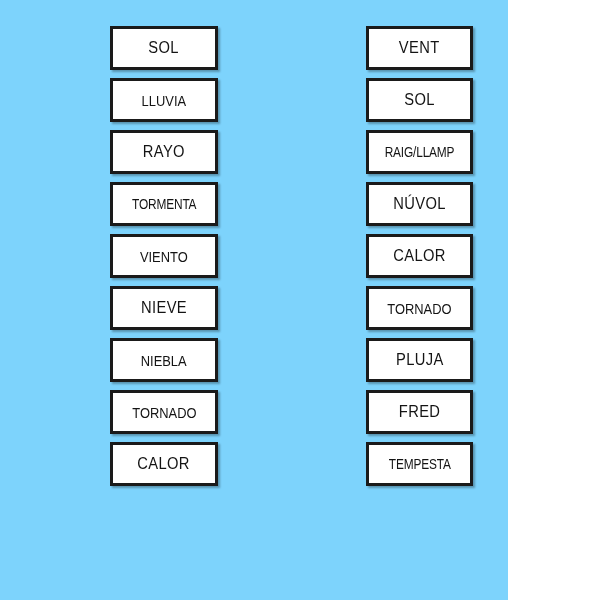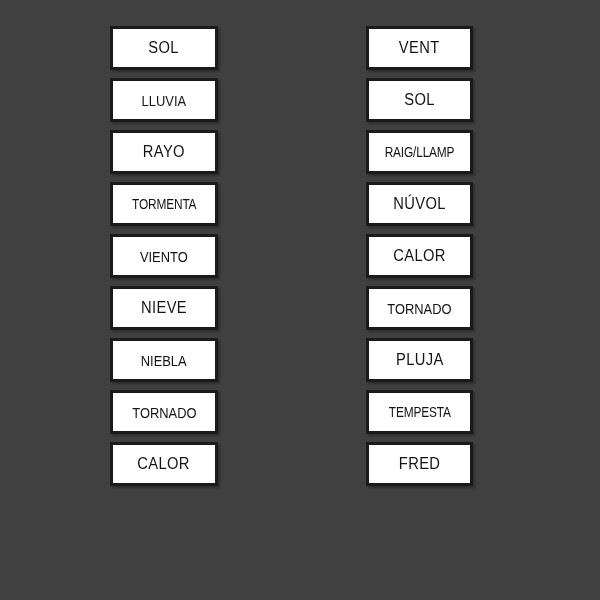--- a/index.html
+++ b/index.html
@@ -10,23 +10,23 @@
   body {
     width: 600px;
     height: 600px;
     background: #ffffff;
     font-family: "Liberation Sans", "DejaVu Sans", sans-serif;
     overflow: hidden;
   }
 
   #board {
     position: relative;
-    width: 600px;
+    width: 508px;
     height: 600px;
-    background: #404040;
+    background: #7dd3fc;
   }
 
   .column {
     position: absolute;
     top: 26px;
     display: flex;
     flex-direction: column;
     gap: 8px;
   }
 
@@ -121,20 +121,20 @@
     <div class="word-card">
       <span class="word-label">CALOR</span>
     </div>
     <div class="word-card">
       <span class="word-label long">TORNADO</span>
     </div>
     <div class="word-card">
       <span class="word-label">PLUJA</span>
     </div>
     <div class="word-card">
-      <span class="word-label xlong">TEMPESTA</span>
+      <span class="word-label">FRED</span>
     </div>
     <div class="word-card">
-      <span class="word-label">FRED</span>
+      <span class="word-label xlong">TEMPESTA</span>
     </div>
   </div>
 
 </div>
 
 </body></html>

